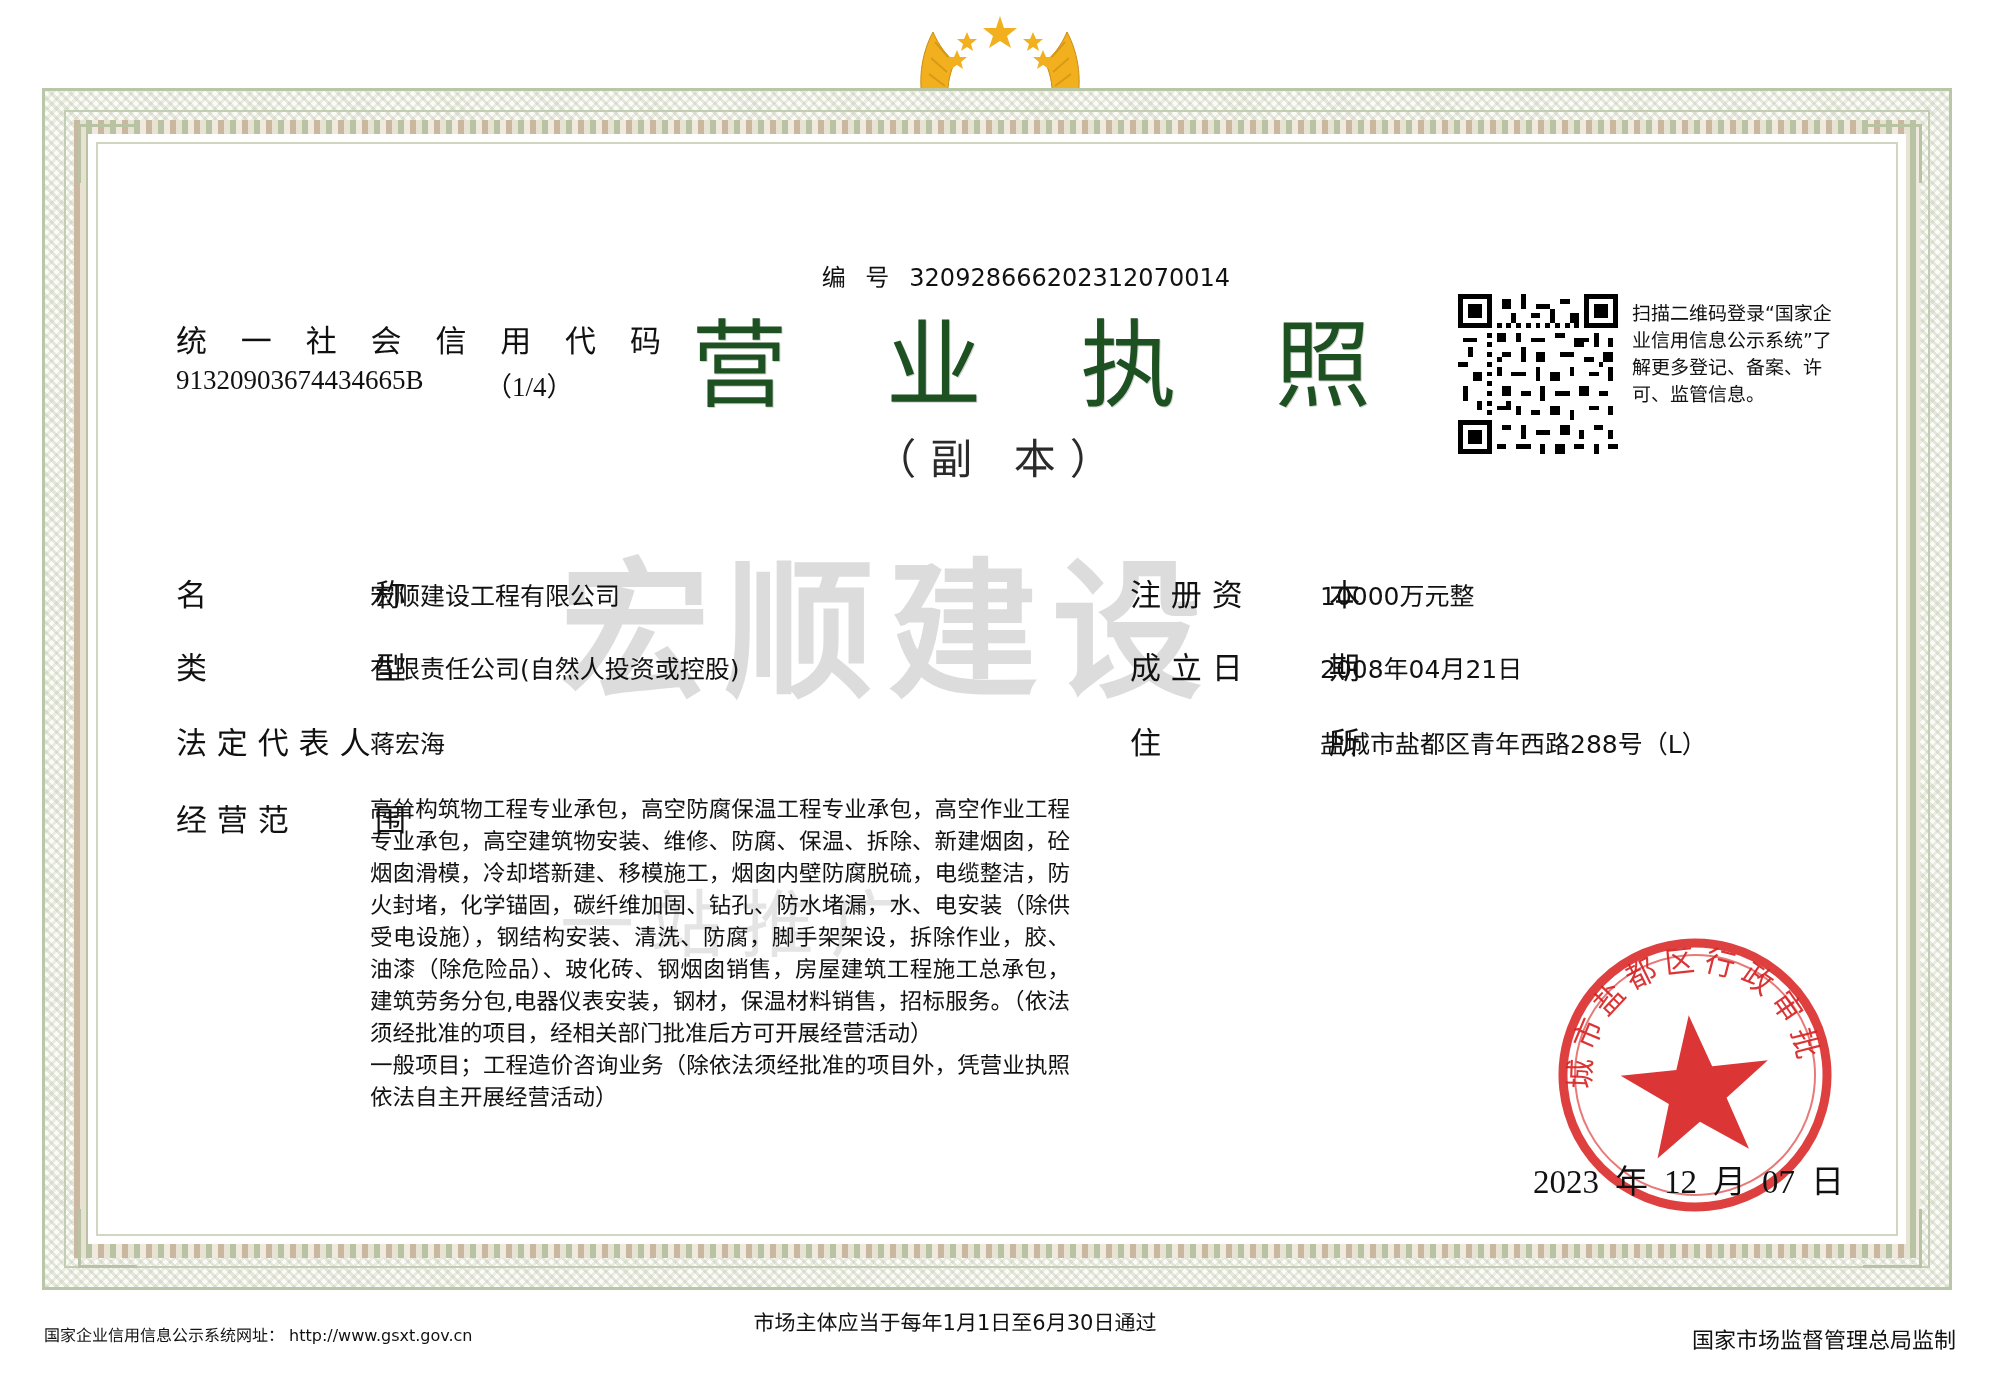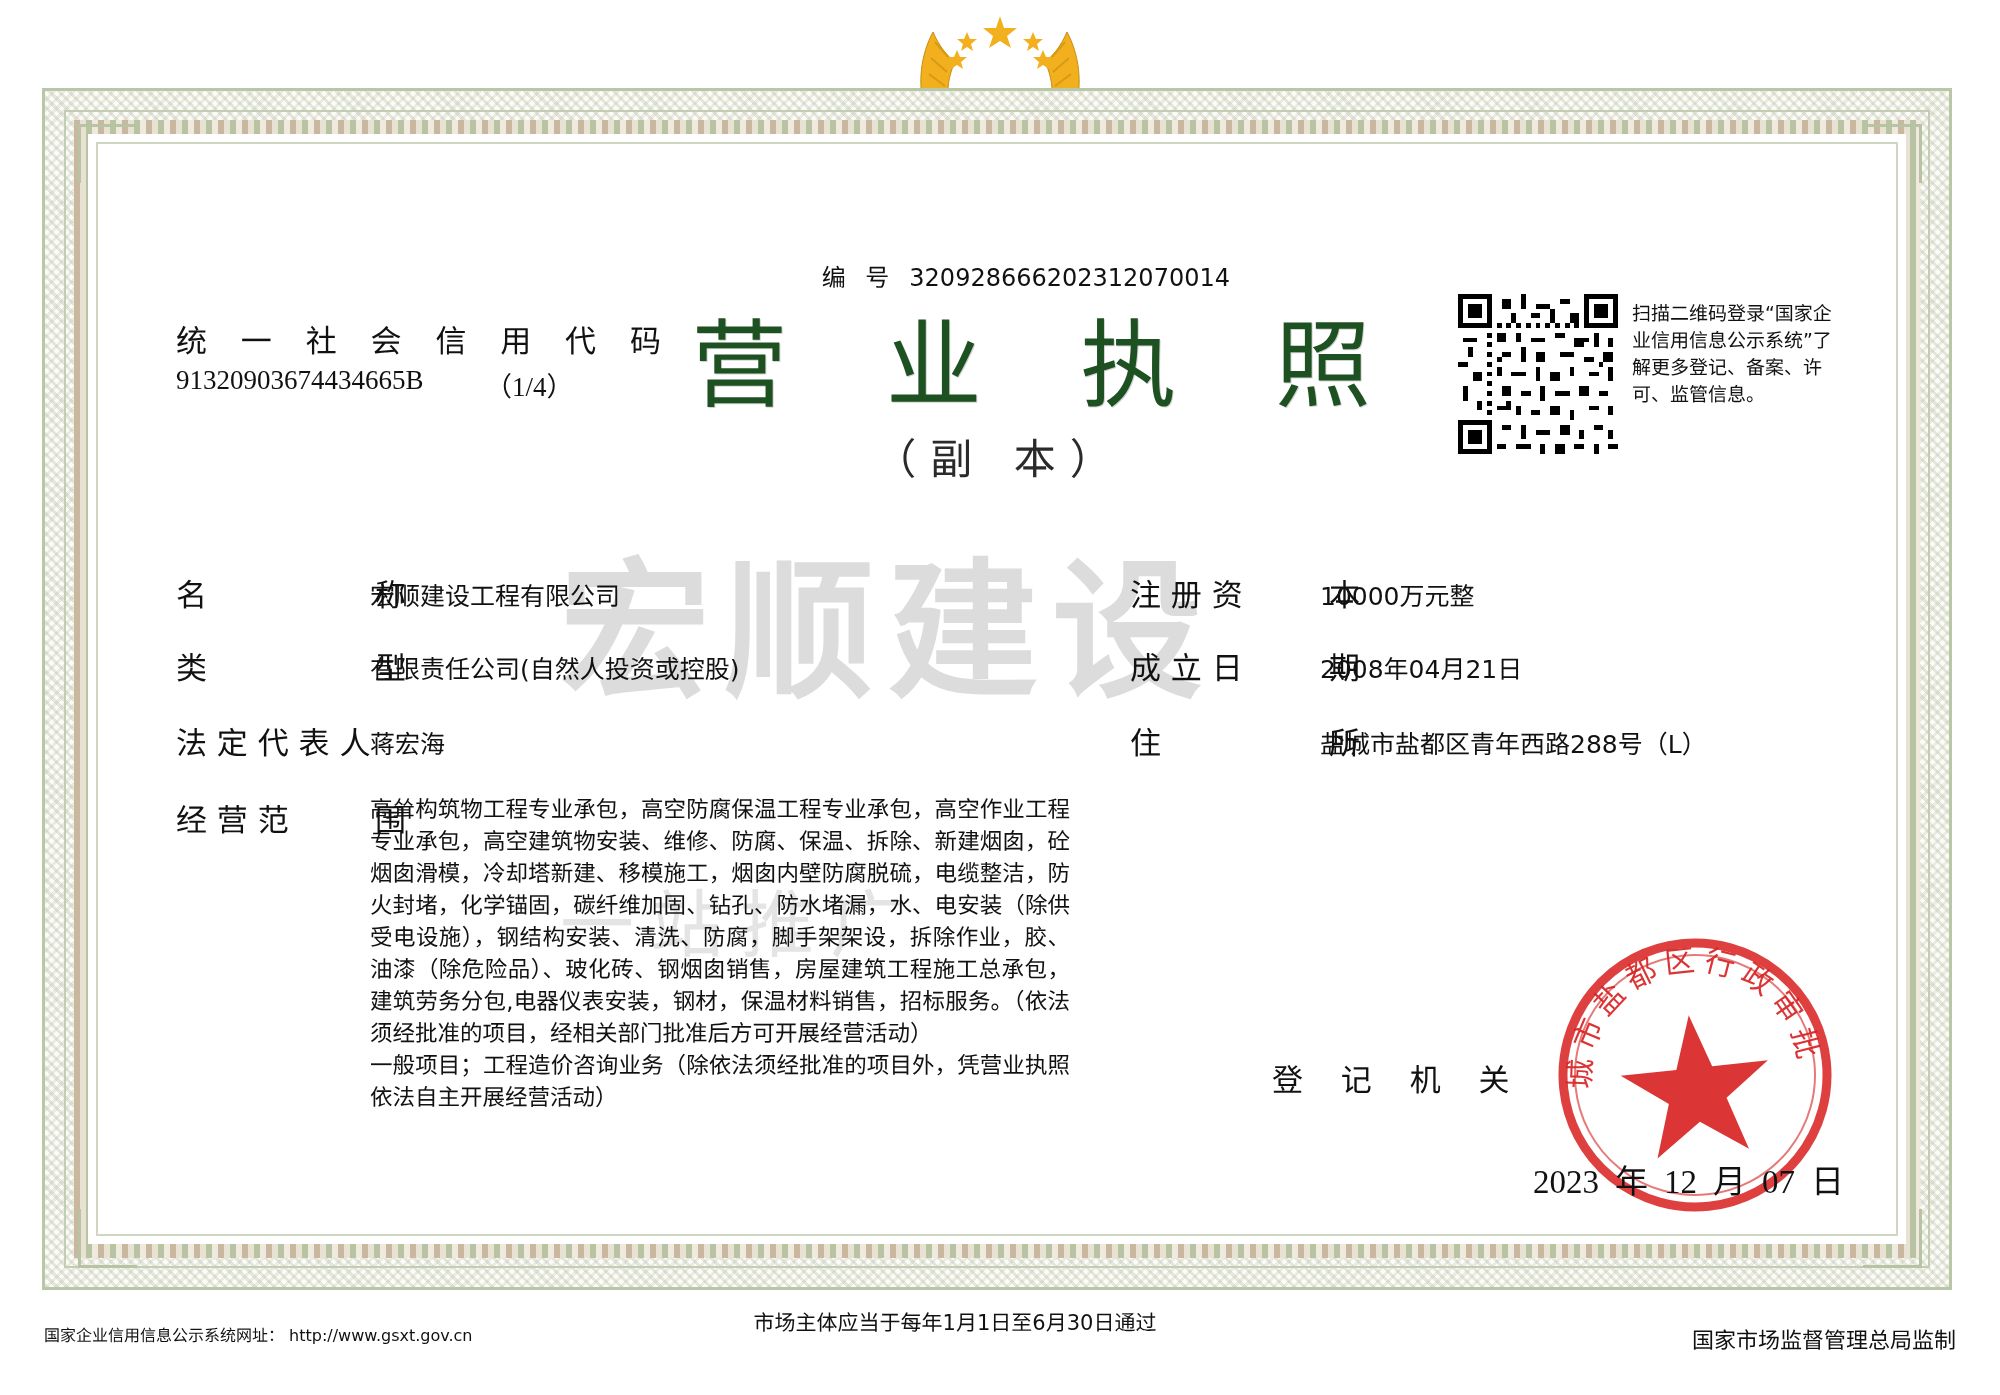--- a/index.html
+++ b/index.html
@@ -504,21 +504,20 @@
 
   <div class="scope-label">
     <span>经 营 范</span>
     <span>围</span>
   </div>
   <div class="scope-body">
     <div>高耸构筑物工程专业承包，高空防腐保温工程专业承包，高空作业工程专业承包，高空建筑物安装、维修、防腐、保温、拆除、新建烟囱，砼烟囱滑模，冷却塔新建、移模施工，烟囱内壁防腐脱硫，电缆整洁，防火封堵，化学锚固，碳纤维加固、钻孔、防水堵漏，水、电安装（除供受电设施），钢结构安装、清洗、防腐，脚手架架设，拆除作业，胶、油漆（除危险品）、玻化砖、钢烟囱销售，房屋建筑工程施工总承包，建筑劳务分包,电器仪表安装，钢材，保温材料销售，招标服务。（依法须经批准的项目，经相关部门批准后方可开展经营活动）</div>
     <div>一般项目；工程造价咨询业务（除依法须经批准的项目外，凭营业执照依法自主开展经营活动）</div>
   </div>
 
-  <div class="registry-label">登 记 机 关</div>
 
   <svg class="stamp" viewBox="0 0 290 290">
     <g transform="rotate(-6 145 145)">
       <circle cx="145" cy="145" r="132" fill="none" stroke="#d81f1f" stroke-width="9" opacity="0.85"></circle>
       <circle cx="145" cy="145" r="120" fill="none" stroke="#d81f1f" stroke-width="2" opacity="0.6"></circle>
       <polygon points="145,85 163,138 219,138 174,171 191,224 145,192 99,224 116,171 71,138 127,138" fill="#d81f1f" opacity="0.9"></polygon>
       <path id="stamp-arc" d="M 145 35 m -104 110 a 104 104 0 1 1 208 0" fill="none"></path>
       <text font-family="'DejaVu Sans','Liberation Sans',sans-serif" font-size="30" fill="#d81f1f" letter-spacing="7" opacity="0.9">
         <textPath href="#stamp-arc" startOffset="50%" text-anchor="middle">盐城市盐都区行政审批局</textPath>
       </text>

